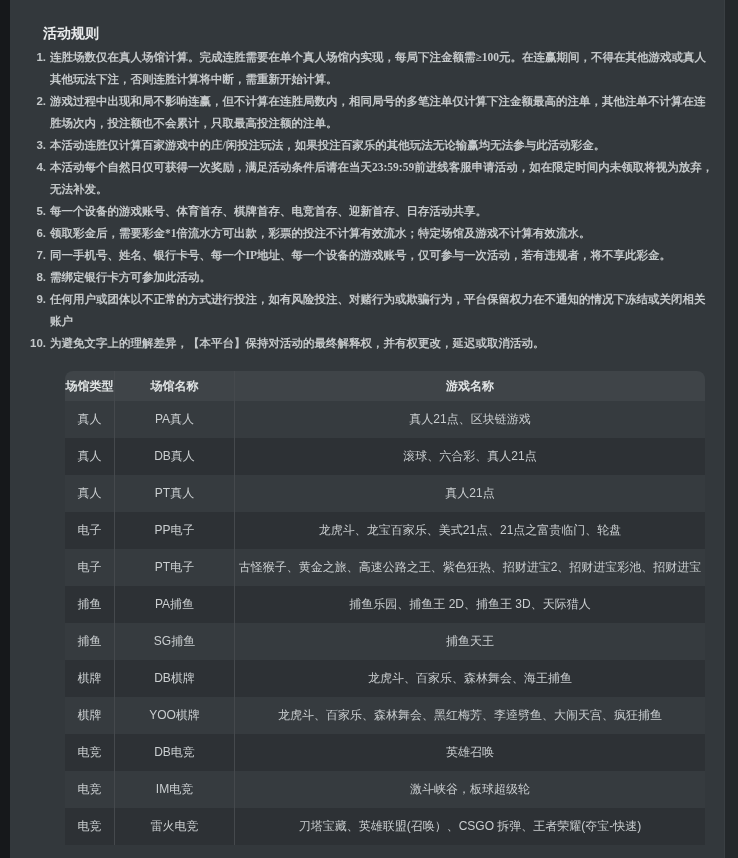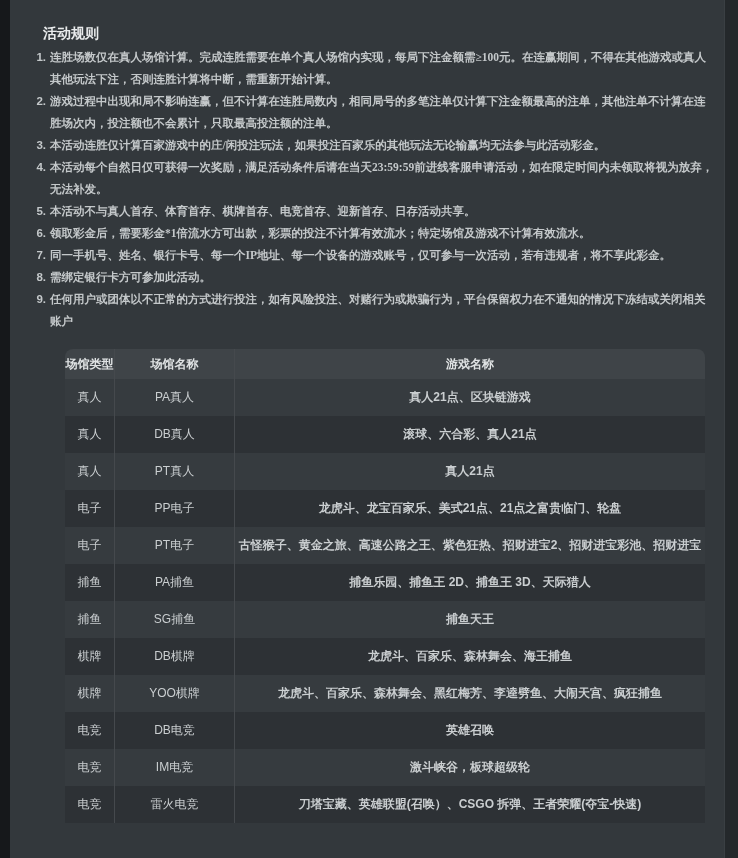--- a/index.html
+++ b/index.html
@@ -47,21 +47,21 @@
     overflow:hidden; white-space:nowrap;
   }
   th {
     height:30px; background:#3f4448; color:#e0e3e4;
     font-size:12px; font-weight:bold;
   }
   th:first-child { border-radius:8px 0 0 0; }
   th:last-child  { border-radius:0 8px 0 0; }
   th:not(:last-child), td:not(:last-child) { border-right:1px solid #45494d; }
   td {
-    height:37px; font-size:12px; font-weight:700; color:#caced0;
+    height:37px; font-size:12px; font-weight:400; color:#caced0;
   }
   td:first-child, td:nth-child(2) { font-weight:400; }
   tbody tr:nth-child(odd)  td { background:#363b3f; }
   tbody tr:nth-child(even) td { background:#2d3135; }
 </style>
 </head>
 <body>
 
 <div class="left-gutter"></div>
 
@@ -81,37 +81,41 @@
     <li class="rule">
         <span class="num">3.</span>
         <span class="text">本活动连胜仅计算百家游戏中的庄/闲投注玩法，如果投注百家乐的其他玩法无论输赢均无法参与此活动彩金。</span>
       </li>
     <li class="rule">
         <span class="num">4.</span>
         <span class="text">本活动每个自然日仅可获得一次奖励，满足活动条件后请在当天23:59:59前进线客服申请活动，如在限定时间内未领取将视为放弃，无法补发。</span>
       </li>
     <li class="rule">
         <span class="num">5.</span>
-        <span class="text">本活动不与真人首存、体育首存、棋牌首存、电竞首存、迎新首存、日存活动共享。</span>
+        <span class="text">每一个设备的游戏账号、体育首存、棋牌首存、电竞首存、迎新首存、日存活动共享。</span>
       </li>
     <li class="rule">
         <span class="num">6.</span>
         <span class="text">领取彩金后，需要彩金*1倍流水方可出款，彩票的投注不计算有效流水；特定场馆及游戏不计算有效流水。</span>
       </li>
     <li class="rule">
         <span class="num">7.</span>
         <span class="text">同一手机号、姓名、银行卡号、每一个IP地址、每一个设备的游戏账号，仅可参与一次活动，若有违规者，将不享此彩金。</span>
       </li>
     <li class="rule">
         <span class="num">8.</span>
         <span class="text">需绑定银行卡方可参加此活动。</span>
       </li>
     <li class="rule">
         <span class="num">9.</span>
         <span class="text">任何用户或团体以不正常的方式进行投注，如有风险投注、对赌行为或欺骗行为，平台保留权力在不通知的情况下冻结或关闭相关账户</span>
+      </li>
+    <li class="rule">
+        <span class="num">10.</span>
+        <span class="text">为避免文字上的理解差异，【本平台】保持对活动的最终解释权，并有权更改，延迟或取消活动。</span>
       </li>
   </ol>
 
 
   <table class="games">
     <colgroup>
         <col class="c1">
         <col class="c2">
         <col class="c3">
       </colgroup>

